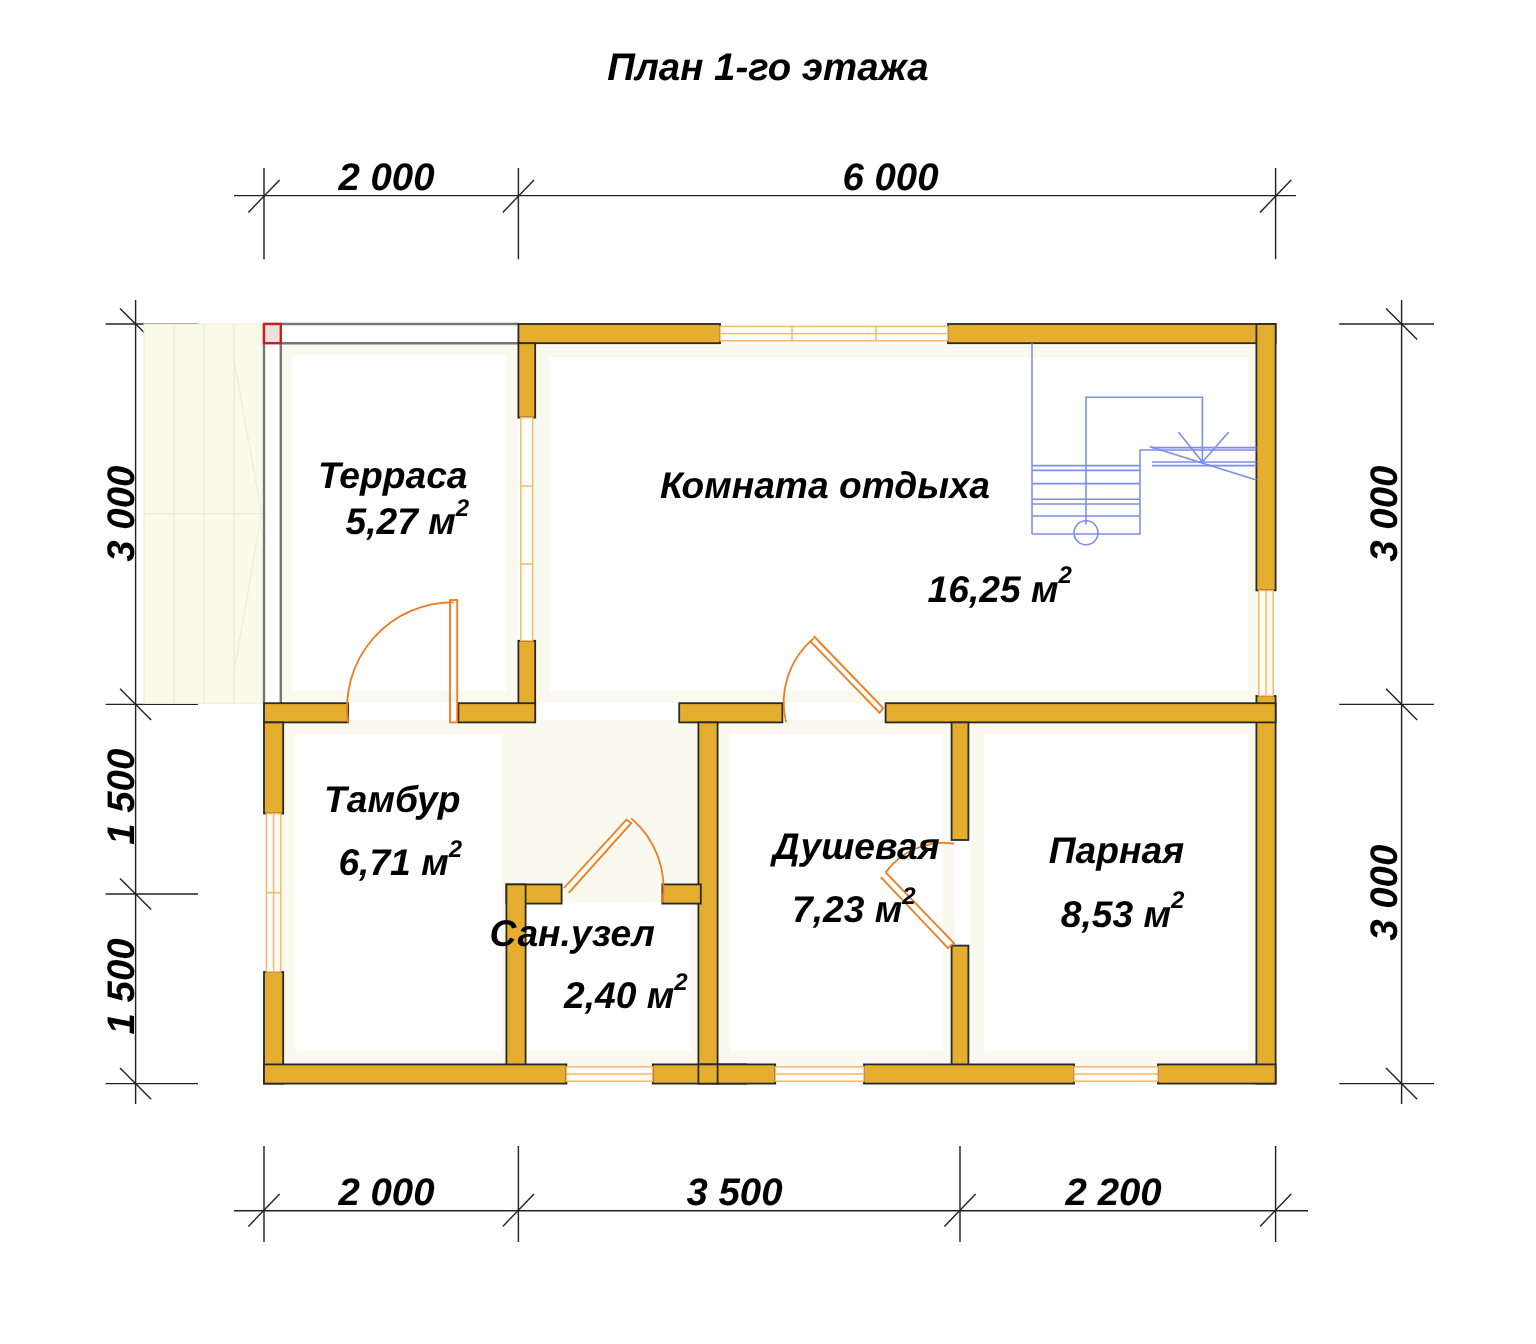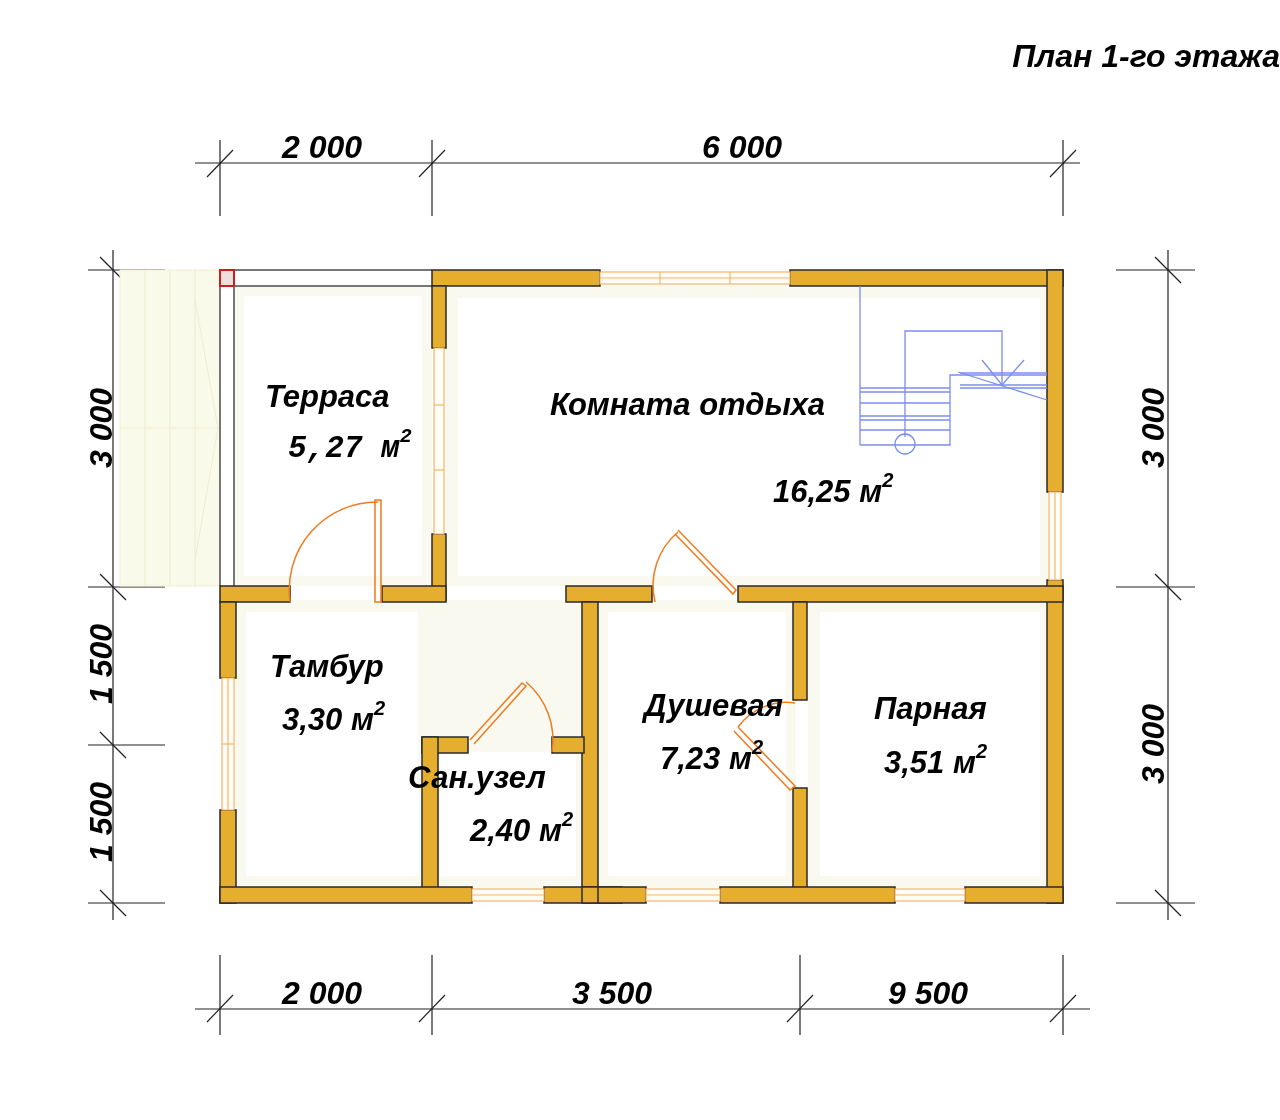--- a/index.html
+++ b/index.html
@@ -1,18 +1,18 @@
 <!DOCTYPE html>
 <html><head>
 <meta charset="utf-8">
 <style>
   html, body { margin: 0; padding: 0; background: #ffffff; }
   body { width: 1280px; height: 1120px; position: relative; overflow: hidden; font-family: "Liberation Sans", sans-serif; }
   svg { position: absolute; left: 0; top: 0; }
-  .title { position: absolute; left: 0; width: 1280px; top: 38px; text-align: right; font-weight: bold; font-style: italic; font-size: 32px; color: #000; }
+  .title { position: absolute; left: 0; width: 1280px; top: 38px; text-align: center; font-weight: bold; font-style: italic; font-size: 32px; color: #000; }
   .dim { position: absolute; font-weight: bold; font-style: italic; font-size: 32px; color: #000; white-space: nowrap; line-height: 1; }
   .dim.v { transform-origin: center center; transform: rotate(-90deg); }
   .room-name, .room-area { position: absolute; font-weight: bold; font-style: italic; font-size: 31px; color: #000; white-space: nowrap; line-height: 1; }
   .room-area sup { font-size: 20px; position: relative; top: -4px; }
 </style>
 </head>
 <body>
 
 <div class="title">План 1-го этажа</div>
 
@@ -174,43 +174,43 @@
     <polyline points="905,437 905,331 1002,331 1002,385"></polyline>
     <polyline points="982,360 1002,385 1024,360"></polyline>
     <circle cx="905" cy="444" r="10"></circle>
   </g>
 </svg>
 
 <div class="dim" style="left:282px;top:131px;">2 000</div>
 <div class="dim" style="left:702px;top:131px;">6 000</div>
 <div class="dim" style="left:282px;top:977px;">2 000</div>
 <div class="dim" style="left:572px;top:977px;text-align:center;">3 500</div>
-<div class="dim" style="left:888px;top:977px;">9 500</div>
+<div class="dim" style="left:888px;top:977px;">2 200</div>
 <div class="dim v" style="left:46px;top:412px;width:110px;text-align:center;">3 000</div>
 <div class="dim v" style="left:46px;top:648px;width:110px;text-align:center;">1 500</div>
 <div class="dim v" style="left:46px;top:806px;width:110px;text-align:center;">1 500</div>
 <div class="dim v" style="left:1098px;top:412px;width:110px;text-align:center;">3 000</div>
 <div class="dim v" style="left:1098px;top:728px;width:110px;text-align:center;">3 000</div>
 
 <div>
   <div class="room-name" style="left:265px;top:381px;">Терраса</div>
-  <div class="room-area" style="left:288px;top:431px;font-family:Liberation Mono, monospace;"><span>5,27 м</span><sup>2</sup></div>
+  <div class="room-area" style="left:288px;top:418px;"><span>5,27 м</span><sup>2</sup></div>
 </div>
 <div>
   <div class="room-name" style="left:550px;top:389px;">Комната отдыха</div>
   <div class="room-area" style="left:773px;top:440px;margin-top:34px;"><span>16,25 м</span><sup>2</sup></div>
 </div>
 <div>
   <div class="room-name" style="left:270px;top:651px;">Тамбур</div>
-  <div class="room-area" style="left:282px;top:702px;"><span>3,30 м</span><sup>2</sup></div>
+  <div class="room-area" style="left:282px;top:702px;"><span>6,71 м</span><sup>2</sup></div>
 </div>
 <div>
   <div class="room-name" style="left:408px;top:762px;">Сан.узел</div>
   <div class="room-area" style="left:470px;top:813px;"><span>2,40 м</span><sup>2</sup></div>
 </div>
 <div>
   <div class="room-name" style="left:644px;top:690px;">Душевая</div>
   <div class="room-area" style="left:660px;top:741px;"><span>7,23 м</span><sup>2</sup></div>
 </div>
 <div>
   <div class="room-name" style="left:874px;top:693px;">Парная</div>
-  <div class="room-area" style="left:884px;top:745px;"><span>3,51 м</span><sup>2</sup></div>
+  <div class="room-area" style="left:884px;top:745px;"><span>8,53 м</span><sup>2</sup></div>
 </div>
 
 </body></html>

